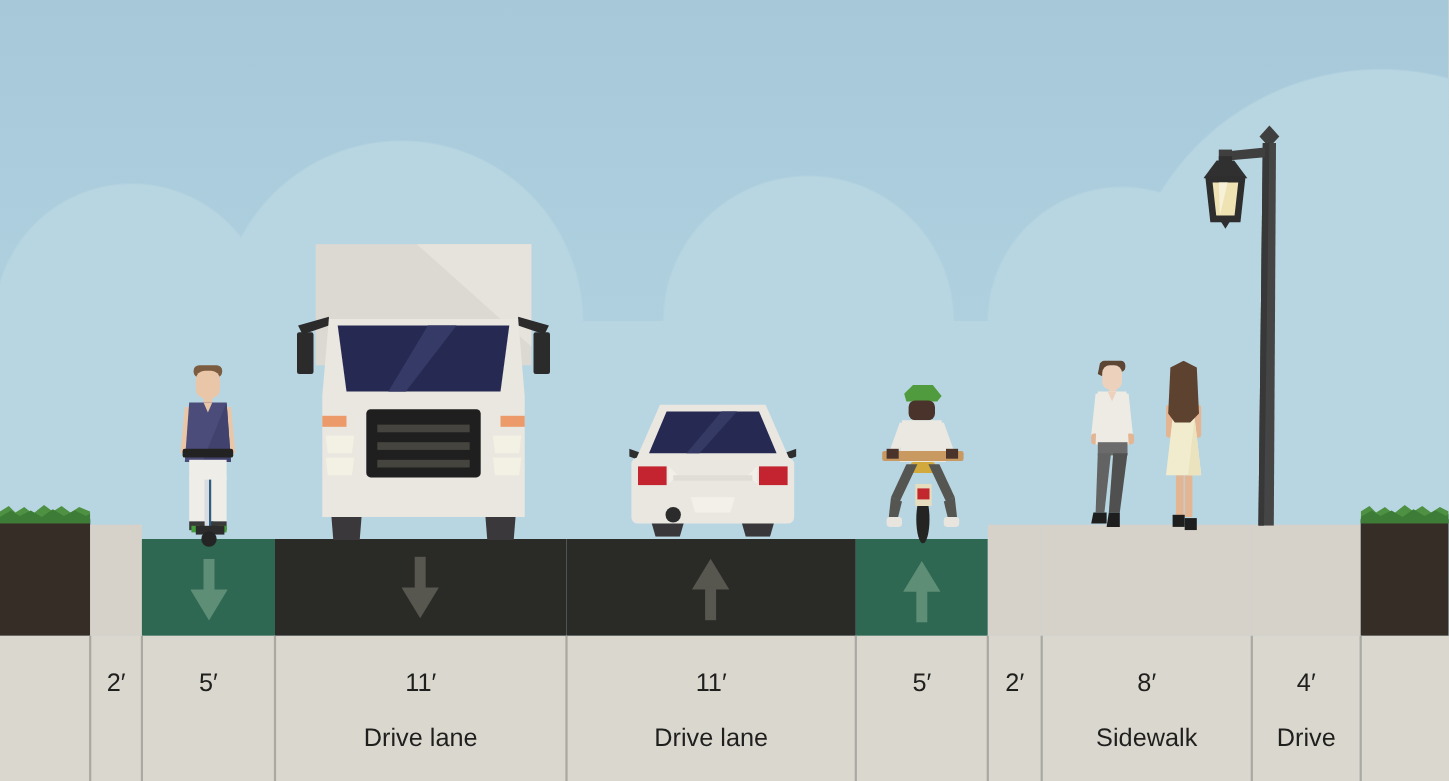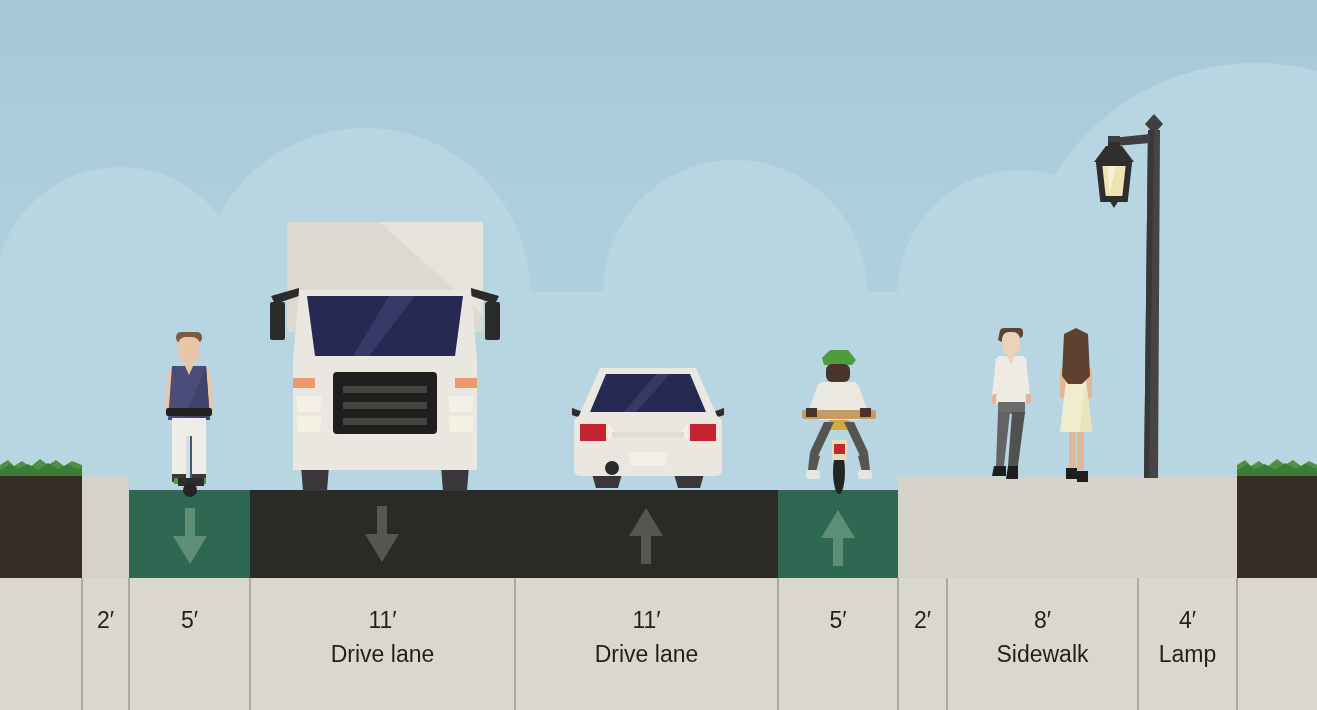--- a/index.html
+++ b/index.html
@@ -20,21 +20,21 @@
   .dirt{background:#362d27;top:472px;height:106px;}
   .concrete{background:#d6d2ca;top:477px;height:101px;}
   .asphalt{background:#2a2a26;top:490px;height:88px;}
   .greenlane{background:#2e6752;top:490px;height:88px;}
   
   .ruler{left:0;top:578px;width:1317px;height:132px;background:#dad7cf;}
   .rdiv{top:578px;height:132px;width:2px;background:#a9a8a1;}
   .rlabel{top:578px;height:132px;display:flex;flex-direction:column;align-items:center;
           color:#1f1f1d;font-size:23px;line-height:27px;}
   .rlabel .w{margin-top:29px;}
-  .rlabel .n{margin-top:7px;white-space:nowrap;}
+  .rlabel .n{margin-top:23px;white-space:nowrap;}
   svg{display:block;}
 </style>
 </head>
 <body>
 
 <div class="scene">
 
   <div class="abs sky"></div>
   <div class="abs clouds"></div>
 
@@ -264,16 +264,16 @@
   <div class="abs rlabel" style="left:898px;width:49px;">
     <span class="w">2′</span>
     <span class="n"></span>
   </div>
   <div class="abs rlabel" style="left:947px;width:191px;">
     <span class="w">8′</span>
     <span class="n">Sidewalk</span>
   </div>
   <div class="abs rlabel" style="left:1138px;width:99px;">
     <span class="w">4′</span>
-    <span class="n">Lamp</span>
+    <span class="n">Drive</span>
   </div>
 
 </div>
 
 </body></html>

